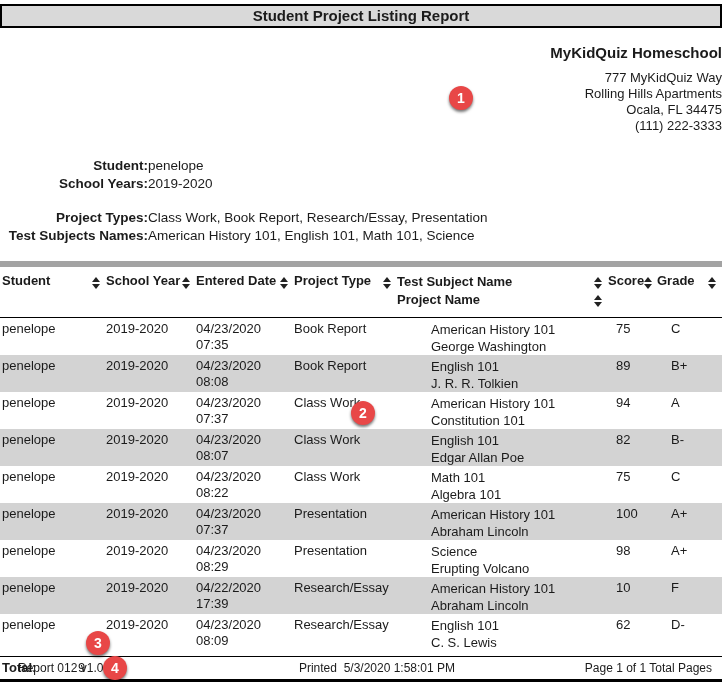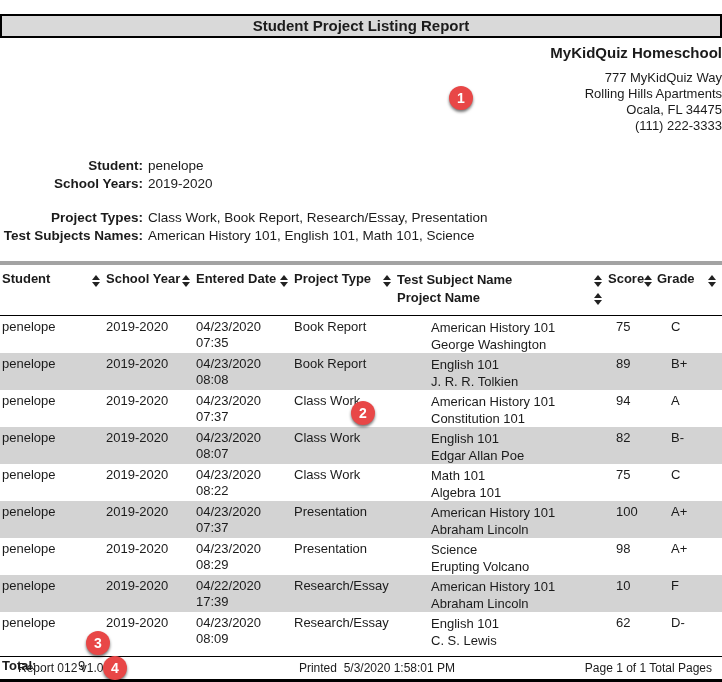--- a/index.html
+++ b/index.html
@@ -3,38 +3,38 @@
 <meta charset="utf-8">
 <style>
   * { margin:0; padding:0; box-sizing:border-box; }
   html,body { background:#fff; }
   body {
     width:722px; height:682px; position:relative; overflow:hidden;
     font-family:"Liberation Sans", sans-serif; color:#1b1b1b;
   }
   
   .title-bar {
-    position:absolute; top:14px; left:0; right:0; height:24px;
+    position:absolute; top:4px; left:0; right:0; height:24px;
     background:#d9d9d9; border:2px solid #000;
     text-align:center; font-size:15px; font-weight:bold; line-height:20px;
   }
   
   .org-header { position:absolute; top:44px; left:0; width:722px; text-align:right; }
   .org-name  { font-size:15px; font-weight:bold; margin-bottom:9px; }
   .org-address div { font-size:13px; line-height:16px; }
   
   .filters { position:absolute; top:157px; left:0; width:722px; font-size:13.5px; }
   .filter-row { display:flex; line-height:18px; }
-  .filter-row .flabel { width:148px; text-align:right; font-weight:bold; padding-right:5px; white-space:nowrap; }
+  .filter-row .flabel { width:148px; text-align:right; font-weight:bold; white-space:nowrap; }
   .filter-row .fvalue { white-space:nowrap; }
   .filter-gap { height:16px; }
   
   .report-table { position:absolute; top:261px; left:0; right:0; font-size:13px; }
   .thead {
-    display:flex; border-top:4px solid #a3a3a3; border-bottom:1px solid #000;
+    display:flex; border-top:6px solid #a3a3a3; border-bottom:1px solid #000;
     padding:6px 0 8px 2px; font-weight:bold;
   }
   .th { display:flex; justify-content:space-between; align-items:flex-start; padding-right:6px; }
   .th .hline { display:flex; justify-content:space-between; align-items:flex-start; width:100%; line-height:18px; }
   .col-student { width:104px; flex:0 0 auto; }
   .col-year    { width:90px;  flex:0 0 auto; }
   .col-date    { width:98px;  flex:0 0 auto; }
   .col-type    { width:103px; flex:0 0 auto; }
   .col-subject { width:211px; flex:0 0 auto; }
   .col-score   { width:49px;  flex:0 0 auto; }

